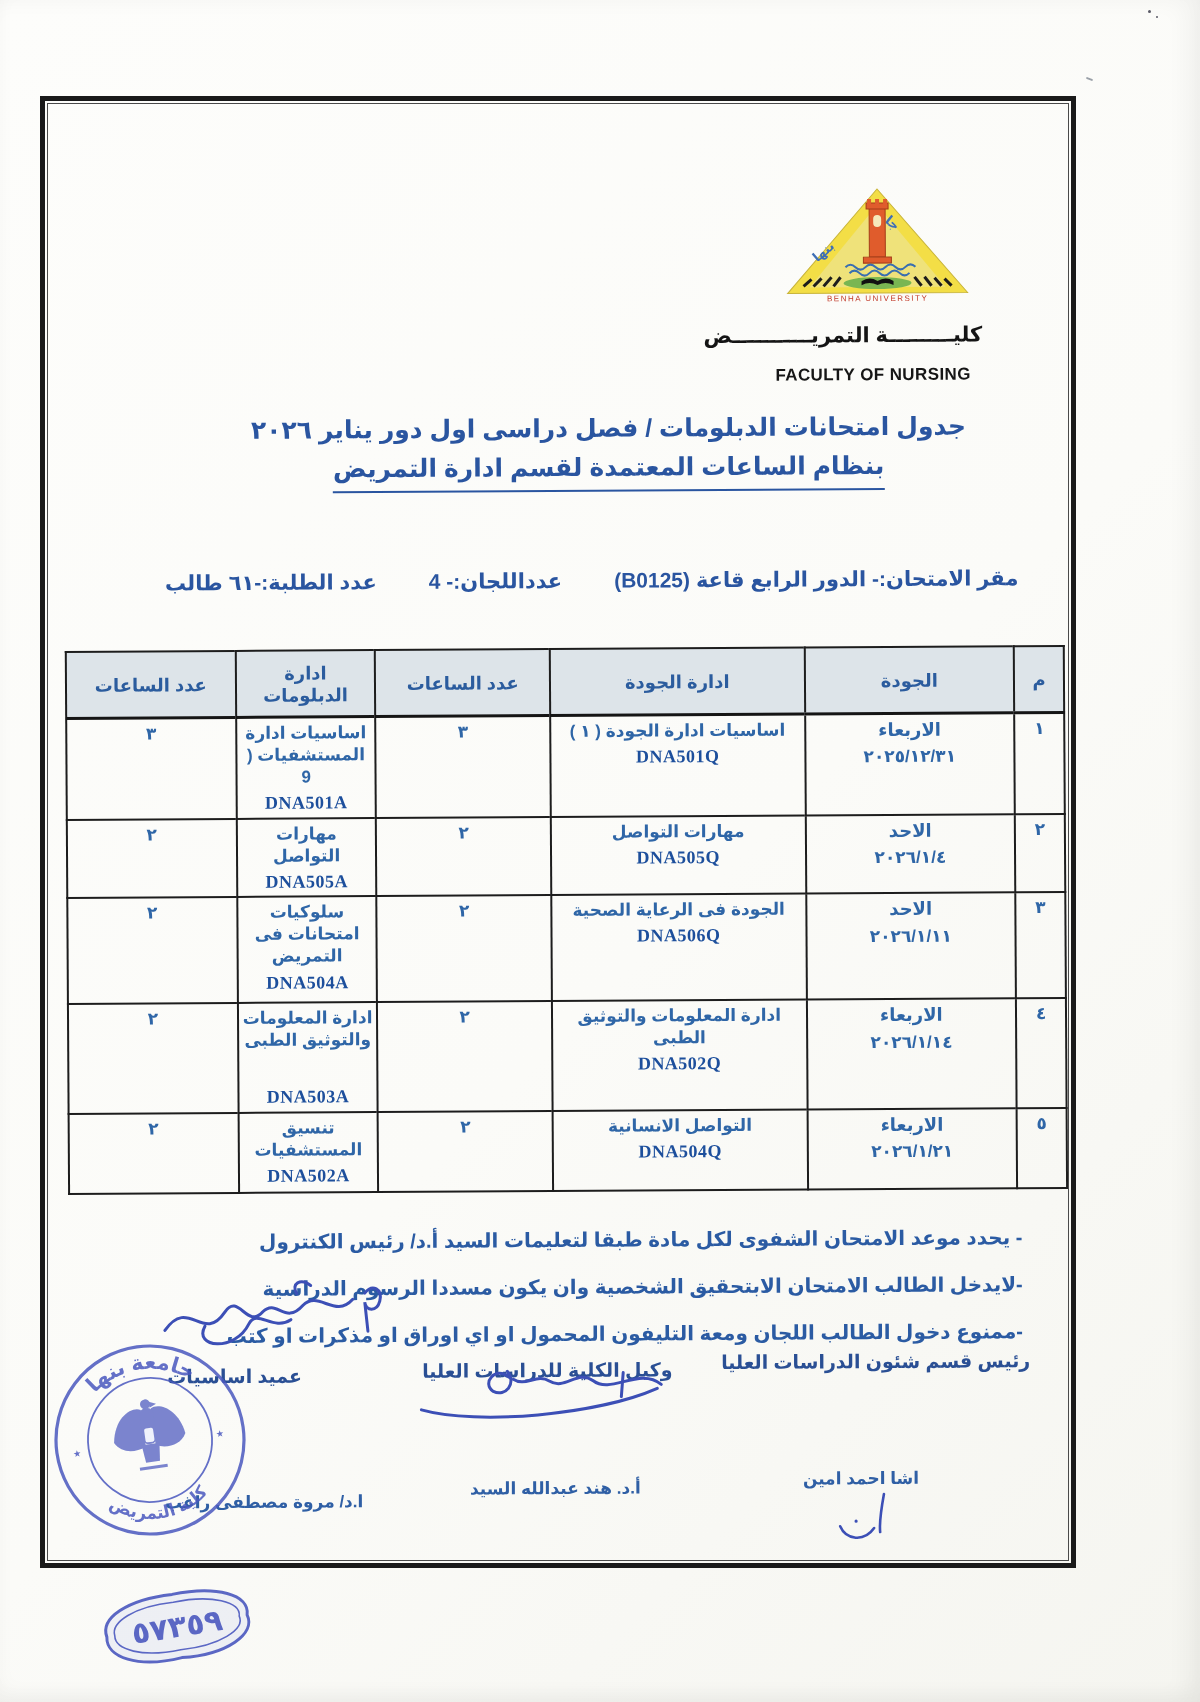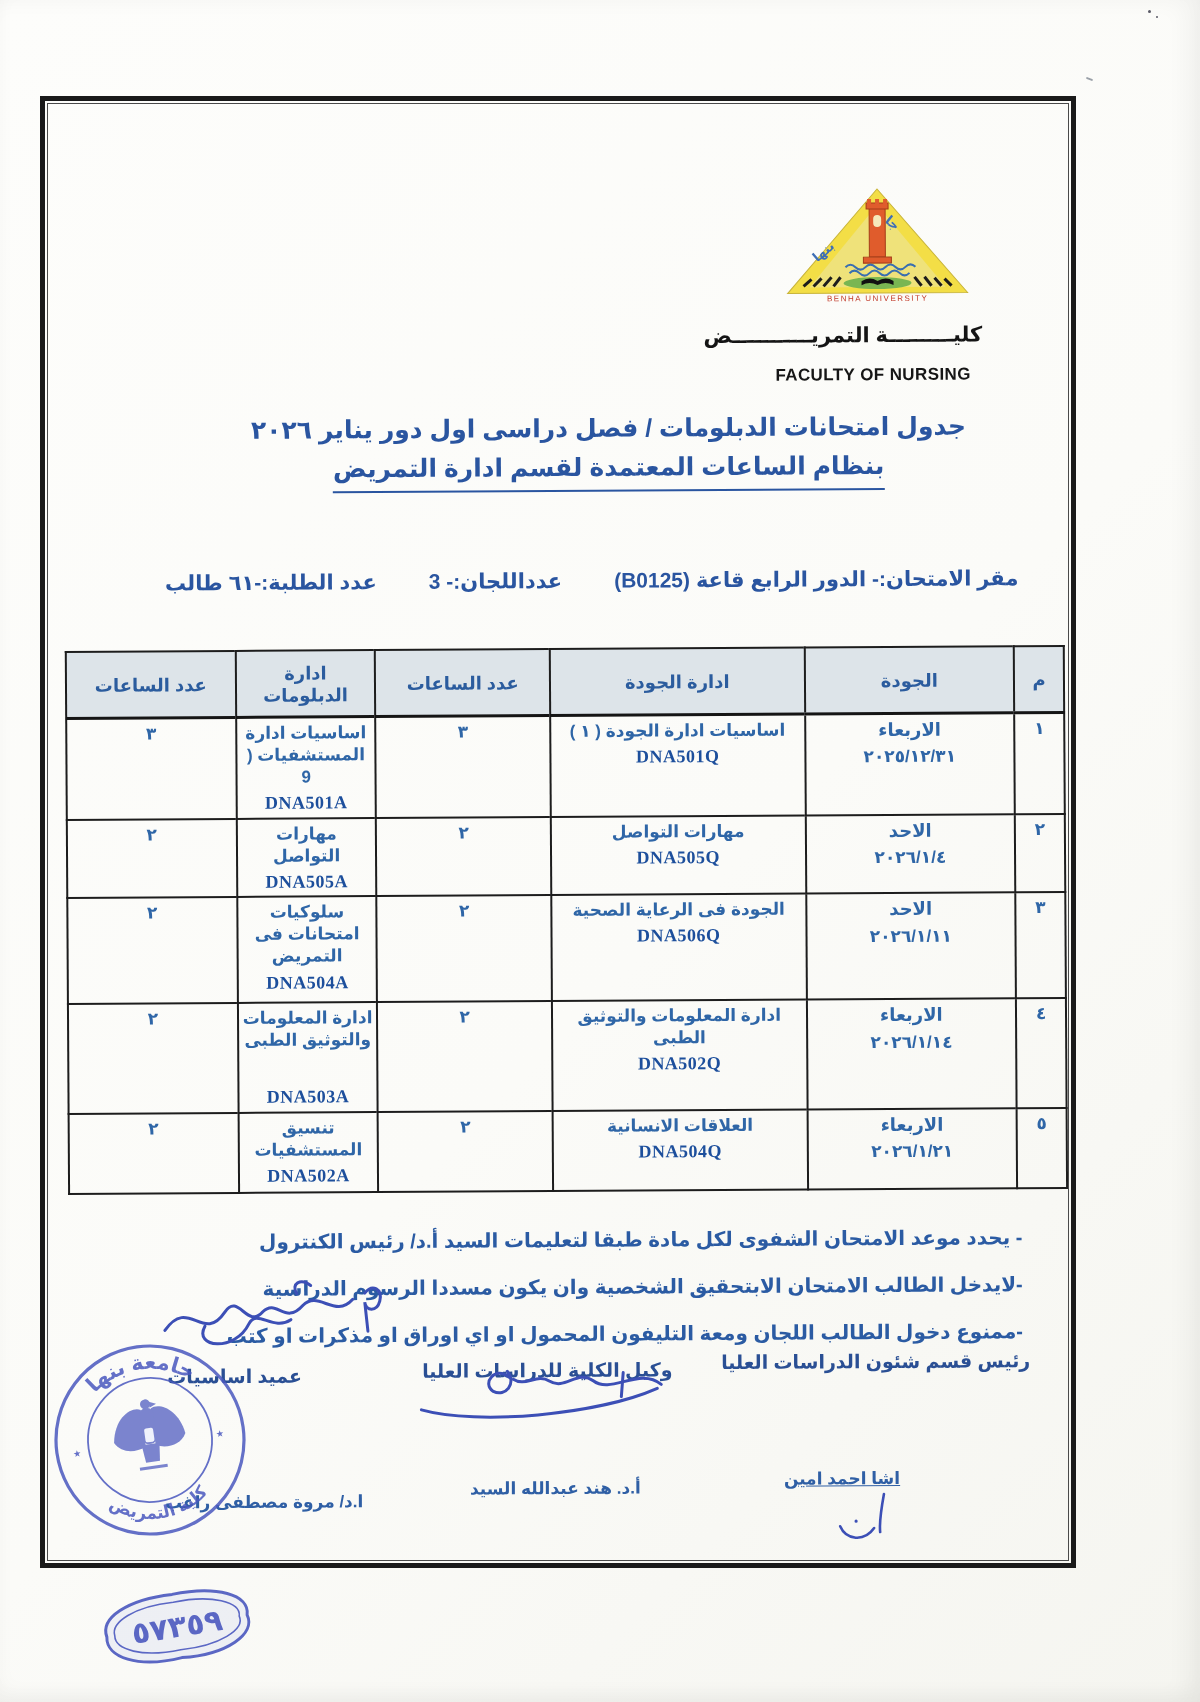--- a/index.html
+++ b/index.html
@@ -79,21 +79,21 @@
     position:absolute;right:52px;top:1116px;left:120px;direction:rtl;text-align:right;
     color:#2b5ba3;font-weight:bold;font-size:20px;line-height:2.35;white-space:nowrap;
   }
 
   
   .sig-title{position:absolute;color:#2a4f94;font-weight:bold;font-size:19px;direction:rtl;white-space:nowrap;}
   .sig-name{position:absolute;color:#2f5fa5;font-weight:bold;font-size:17px;direction:rtl;white-space:nowrap;}
   .st-right{left:672px;top:1251px;}
   .st-middle{left:373px;top:1258px;}
   .st-left{left:118px;top:1262px;}
-  .sn-right{left:734px;top:1369px;text-decoration:underline;}
+  .sn-right{left:753px;top:1369px;}
   .sn-middle{left:420px;top:1377px;}
   .sn-left{left:115px;top:1389px;}
   .scribble{position:absolute;}
 
   
   .round-stamp{position:absolute;left:38px;top:1328px;width:224px;height:224px;opacity:.85;}
   .serial-stamp{position:absolute;left:92px;top:1580px;width:170px;height:92px;transform:rotate(-9deg);opacity:.9;}
 
   .speck{position:absolute;background:#5a5a66;border-radius:50%;}
   .sp1{left:1148px;top:10px;width:3px;height:3px;}
@@ -157,21 +157,21 @@
       <div class="faculty-ar">كليـــــــــة التمريـــــــــــض</div>
       <div class="faculty-en">FACULTY OF NURSING</div>
 
       <div class="titles">
         <div>جدول امتحانات الدبلومات  / فصل دراسى اول  دور يناير ٢٠٢٦</div>
         <div><span class="u">بنظام الساعات المعتمدة  لقسم ادارة التمريض</span></div>
       </div>
 
       <div class="info-line">
         <span>مقر الامتحان:-  الدور الرابع قاعة (B0125)</span>
-        <span>عدداللجان:- 3</span>
+        <span>عدداللجان:- 4</span>
         <span>عدد الطلبة:-٦١ طالب</span>
       </div>
 
       <table class="exam">
         <colgroup>
           <col style="width:5%">
             <col style="width:21%">
             <col style="width:25.5%">
           <col style="width:17.5%">
             <col style="width:14%">
@@ -248,21 +248,21 @@
               <span class="code gapcode">DNA503A</span></td>
             <td>٢</td>
           </tr>
           <tr class="r4">
             <td class="numcol">٥</td>
             <td class="daycell">
               <span class="day">الاربعاء</span>
               <span class="date">٢٠٢٦/١/٢١</span>
               </td>
             <td>
-              <span>العلاقات الانسانية</span>
+              <span>التواصل الانسانية</span>
               <span class="code">DNA504Q</span></td>
             <td>٢</td>
             <td>
               <span>تنسيق المستشفيات</span>
               <span class="code">DNA502A</span></td>
             <td>٢</td>
           </tr>
         </tbody>
       </table>
 

